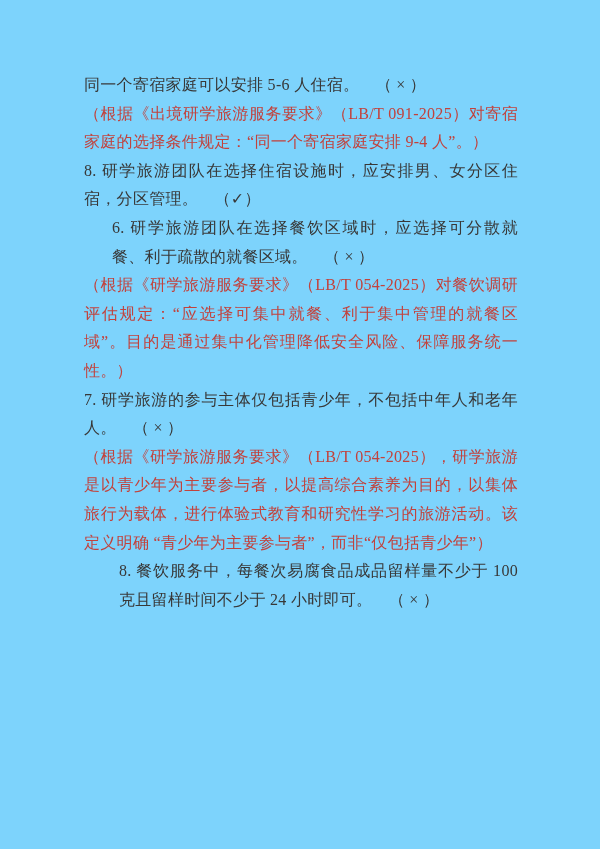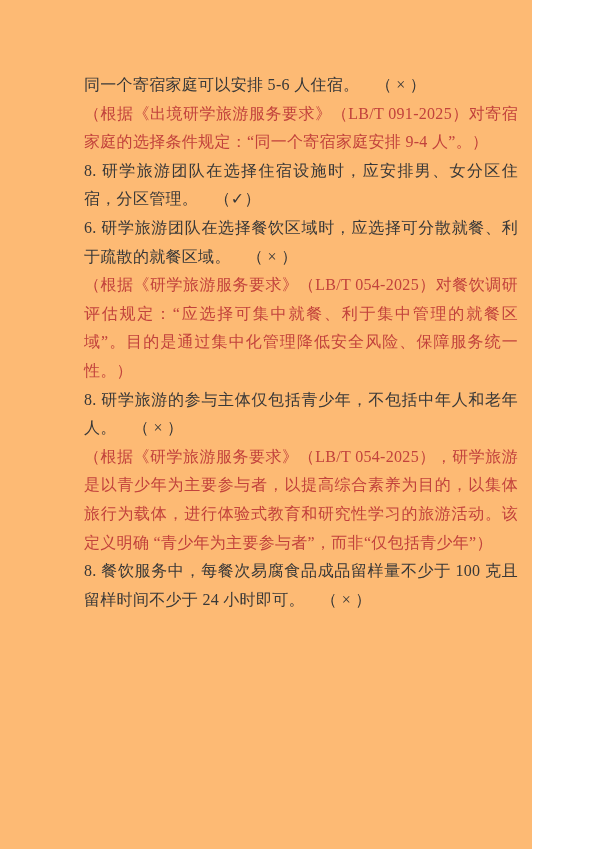--- a/index.html
+++ b/index.html
@@ -2,23 +2,23 @@
 <html><head>
 <meta charset="utf-8">
 <style>
   html, body {
     margin: 0;
     padding: 0;
     background: #ffffff;
   }
   .page {
     position: relative;
-    width: 532px;
+    width: 600px;
     height: 849px;
-    background: #fdba74;
+    background: #7dd3fc;
     overflow: hidden;
     font-family: "Liberation Serif", "DejaVu Serif", serif;
   }
   .content {
     position: absolute;
     left: 84px;
     top: 71px;
     width: 434px;
   }
   p.block {
@@ -34,19 +34,19 @@
 </style>
 </head>
 <body>
 
 <div class="page">
   <div class="content">
 
   <p class="block" style="color: rgb(56, 56, 56);">同一个寄宿家庭可以安排 5-6 人住宿。　（ × ）</p>
       <p class="block" style="color: rgb(194, 66, 60);">（根据《出境研学旅游服务要求》（LB/T 091-2025）对寄宿家庭的选择条件规定：“同一个寄宿家庭安排 9-4 人”。）</p>
       <p class="block" style="color: rgb(56, 56, 56);">8. 研学旅游团队在选择住宿设施时，应安排男、女分区住宿，分区管理。　（✓）</p>
-      <p class="block" style="color: rgb(56, 56, 56);">6. 研学旅游团队在选择餐饮区域时，应选择可分散就餐、利于疏散的就餐区域。　（ × ）</p>
+      <p class="block" style="color: rgb(56, 56, 56); margin-left: 28px;">6. 研学旅游团队在选择餐饮区域时，应选择可分散就餐、利于疏散的就餐区域。　（ × ）</p>
       <p class="block" style="color: rgb(194, 66, 60);">（根据《研学旅游服务要求》（LB/T 054-2025）对餐饮调研评估规定：“应选择可集中就餐、利于集中管理的就餐区域”。目的是通过集中化管理降低安全风险、保障服务统一性。）</p>
-      <p class="block" style="color: rgb(56, 56, 56);">8. 研学旅游的参与主体仅包括青少年，不包括中年人和老年人。　（ × ）</p>
+      <p class="block" style="color: rgb(56, 56, 56);">7. 研学旅游的参与主体仅包括青少年，不包括中年人和老年人。　（ × ）</p>
       <p class="block" style="color: rgb(194, 66, 60);">（根据《研学旅游服务要求》（LB/T 054-2025），研学旅游是以青少年为主要参与者，以提高综合素养为目的，以集体旅行为载体，进行体验式教育和研究性学习的旅游活动。该定义明确 “青少年为主要参与者”，而非“仅包括青少年”）</p>
-      <p class="block" style="color: rgb(56, 56, 56);">8. 餐饮服务中，每餐次易腐食品成品留样量不少于 100 克且留样时间不少于 24 小时即可。　（ × ）</p>
+      <p class="block" style="color: rgb(56, 56, 56); margin-left: 35px;">8. 餐饮服务中，每餐次易腐食品成品留样量不少于 100 克且留样时间不少于 24 小时即可。　（ × ）</p>
     </div>
 </div>
 
 </body></html>

